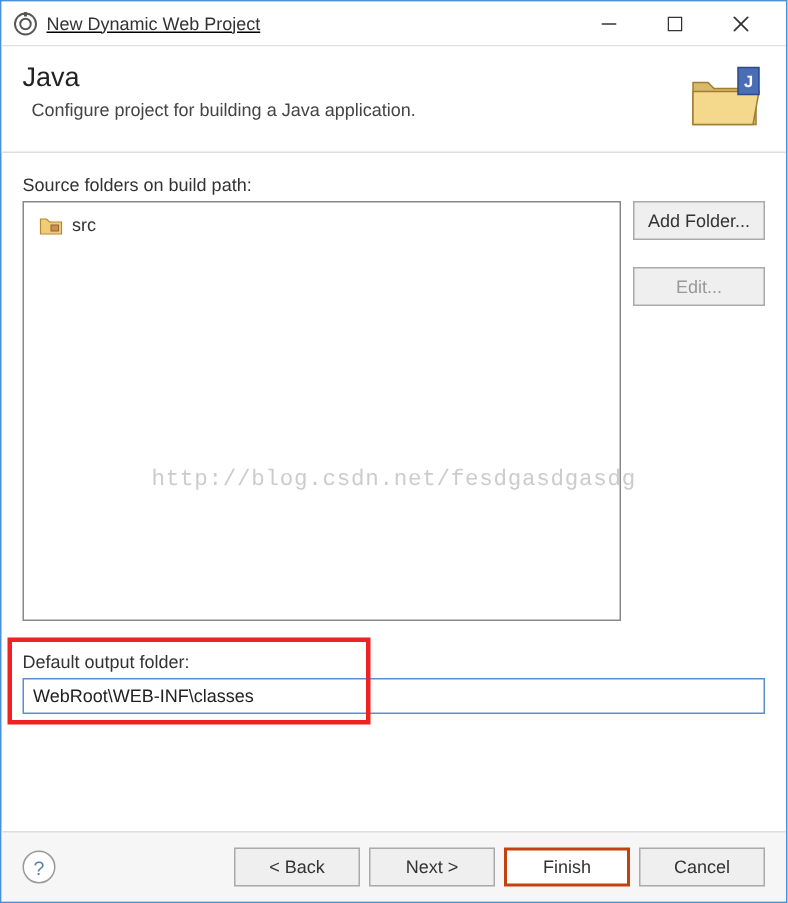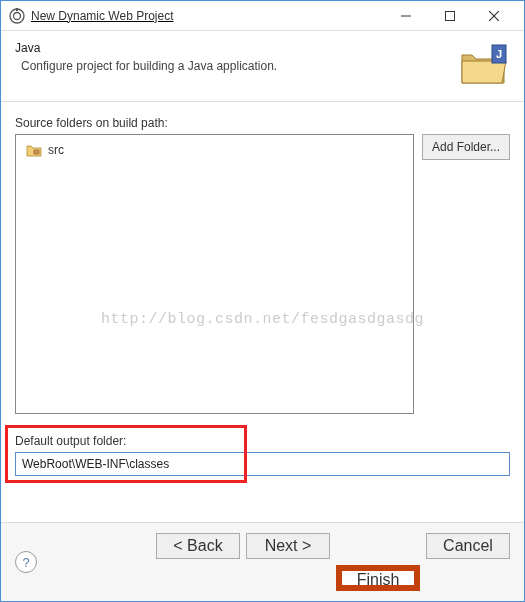--- a/index.html
+++ b/index.html
@@ -37,21 +37,21 @@
       cursor: pointer;
     }
     .header-banner {
       padding: 10px 14px 12px 14px;
       border-bottom: 1px solid #ddd;
       display: flex;
       align-items: flex-start;
       background: #fff;
     }
     .header-text { flex: 1; }
-    .header-title { font-size: 12px; color: #222; margin-bottom: 4px; }
+    .header-title { font-size: 18px; color: #222; margin-bottom: 4px; }
     .header-desc { font-size: 12px; color: #444; padding-left: 6px; }
     .header-icon {
       width: 52px; height: 48px;
       display: flex; align-items: center; justify-content: center;
     }
     .content {
       padding: 14px 14px 8px 14px;
     }
     .section-label {
       font-size: 12px; color: #333;
@@ -150,28 +150,27 @@
       background: #fff;
     }
     .footer-buttons {
       margin-left: auto;
       display: flex; gap: 6px;
     }
     .footer-buttons button {
       width: 84px; height: 26px;
       border: 1px solid #aaa;
       background: #efefef;
-      font-size: 16px;
+      font-size: 12px;
       color: #333;
       cursor: pointer;
     }
     .footer-buttons button.primary {
-      border: 6px solid #c2410c;
-      background: #fff;
-      margin-top: 32px;
+      border: 2px solid #c2410c;
+      background: #fff;
     }
   </style>
 </head>
 <body>
 
 <div class="titlebar">
   <span class="titlebar-icon">
     <svg width="16" height="16" viewBox="0 0 16 16">
       <circle cx="8" cy="8" r="7" fill="none" stroke="#555" stroke-width="1.3"></circle>
       <circle cx="8" cy="8" r="3.5" fill="none" stroke="#555" stroke-width="1.3"></circle>
@@ -223,20 +222,21 @@
           <svg width="16" height="14" viewBox="0 0 16 14">
             <path d="M1 3 L5 3 L7 5 L15 5 L15 13 L1 13 Z" fill="#f0cc78" stroke="#b58a30" stroke-width="0.8"></path>
             <rect x="8" y="7" width="5" height="4" fill="#c8915a" stroke="#8a5a2a" stroke-width="0.6"></rect>
           </svg>
         </span>
         <span>src</span>
       </div>
     </div>
     <div class="side-buttons">
       <button>Add Folder...</button>
+      <button disabled="">Edit...</button>
     </div>
   </div>
 
   <div class="output-section">
     <div class="output-label">Default output folder:</div>
     <input class="output-input" type="text" value="WebRoot\WEB-INF\classes" style="">
   </div>
 </div>
 
 <div class="watermark">http://blog.csdn.net/fesdgasdgasdg</div>

